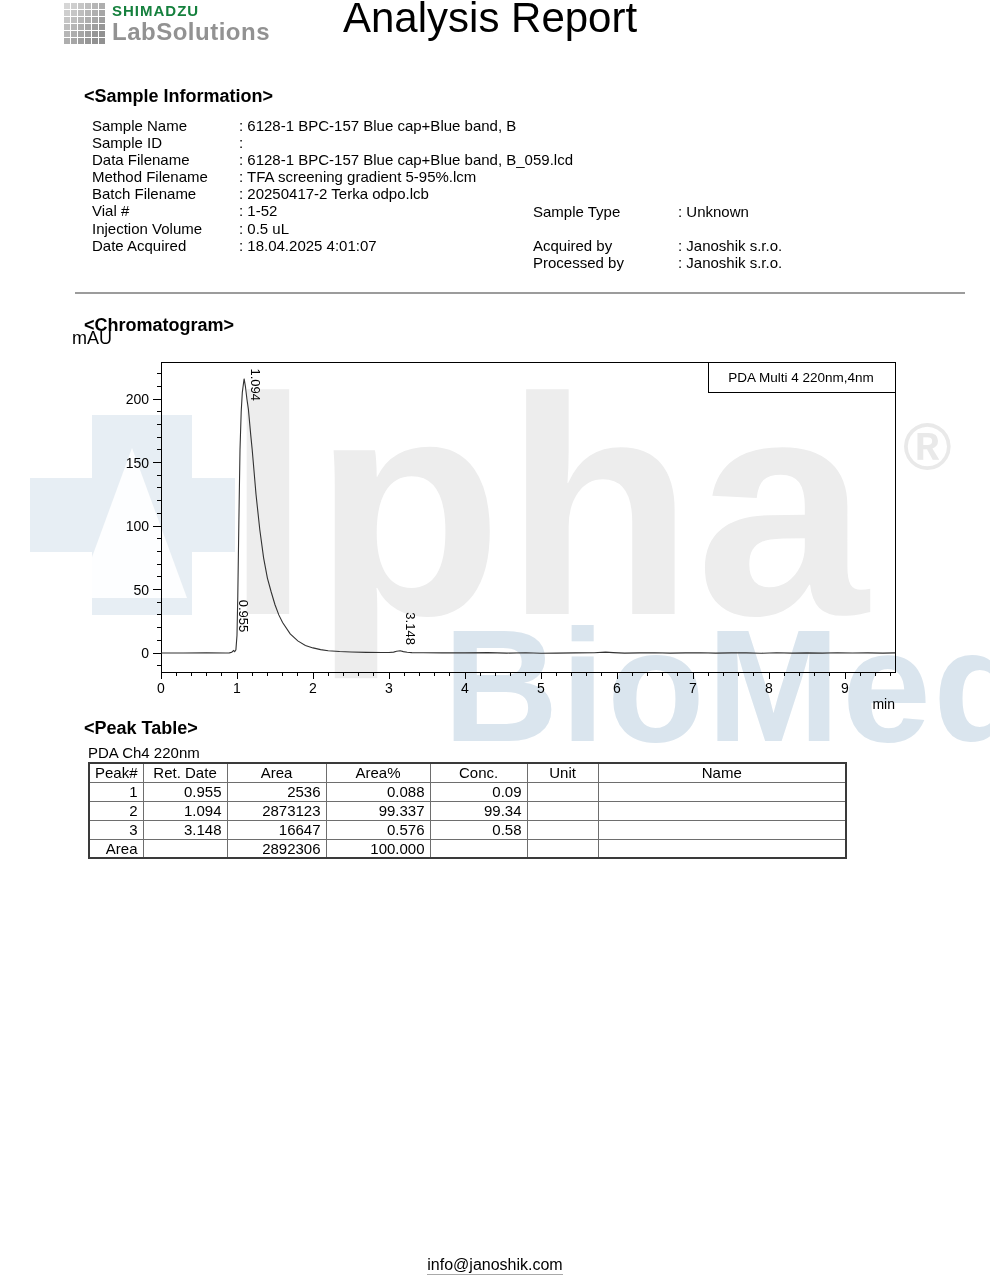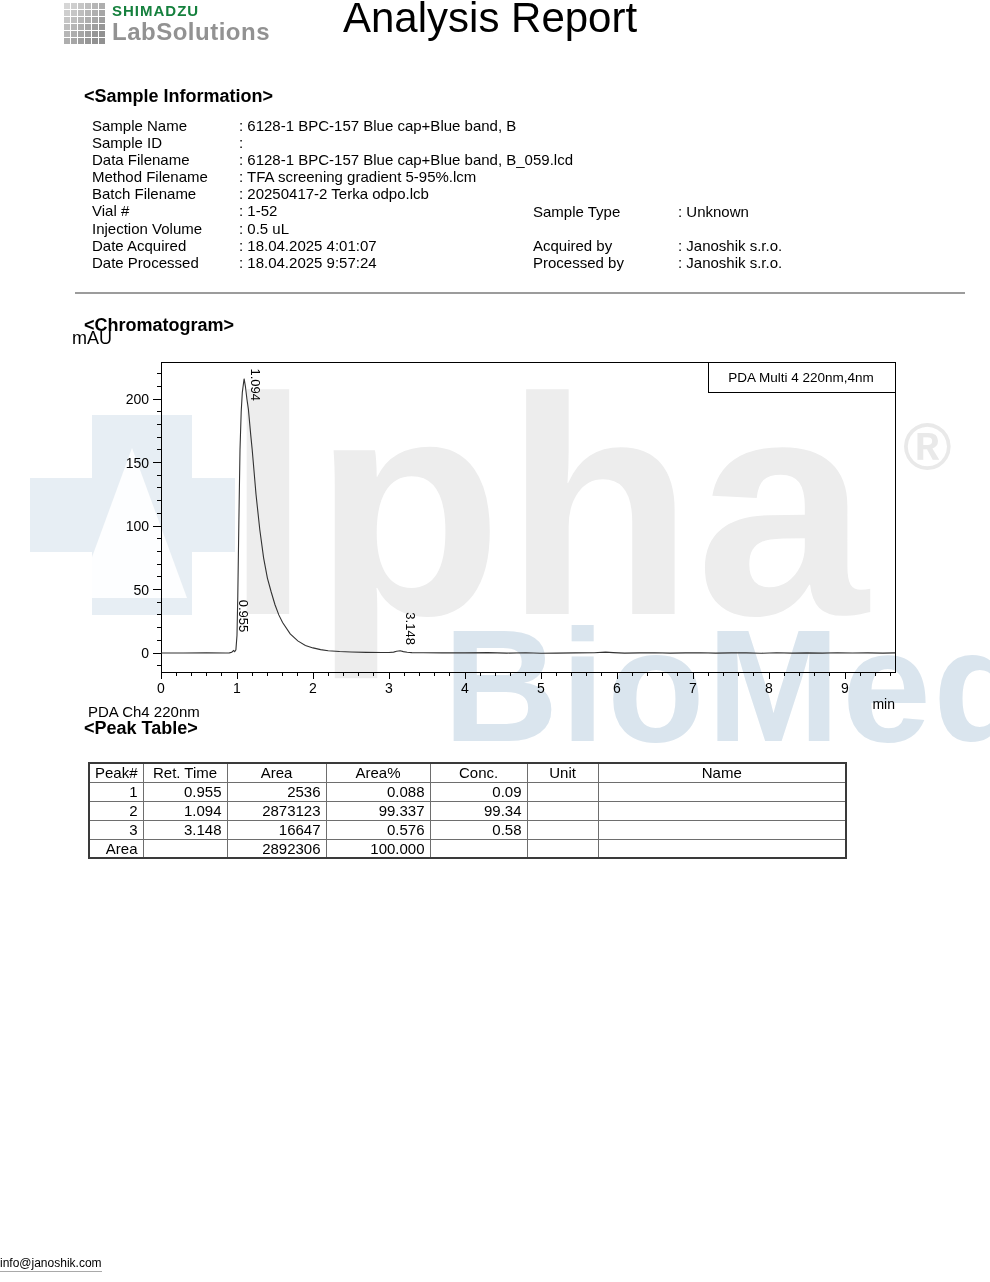--- a/index.html
+++ b/index.html
@@ -41,30 +41,30 @@
   .rule { left:75px; top:292px; width:890px; height:2px; background:#9c9c9c; }
 
   
   .chroma-heading { left:84px; top:315px; }
   .mau-label { left:72px; top:328px; font-size:18px; }
   .chart-svg { position:absolute; left:100px; top:355px; width:890px; height:360px; }
   .chart-svg text { font-family:"Liberation Sans", sans-serif; fill:#000; }
 
   
   .pt-heading { left:84px; top:718px; }
-  .pt-channel { left:88px; top:703px; font-size:15px; white-space:nowrap; }
+  .pt-channel { left:88px; top:744px; font-size:15px; white-space:nowrap; }
   .peak-table { position:absolute; left:88px; top:762px; border-collapse:collapse; table-layout:fixed;
                 font-size:15px; border:2px solid #3a3a3a; }
   .peak-table th, .peak-table td { border:1px solid #6e6e6e; height:19px; padding:0 5px; overflow:hidden; white-space:nowrap; }
   .peak-table th { font-weight:normal; text-align:center; }
   .peak-table td.num { text-align:right; }
   .peak-table td.blank { }
 
   
-  .footer { left:0; top:1256px; width:990px; font-size:12px; }
+  .footer { left:0; top:1256px; width:990px; text-align:center; font-size:16px; }
   .footer-email { border-bottom:1px solid #a9a9a9; padding-bottom:1px; color:#000; text-decoration:none; }
 </style>
 </head>
 <body>
 
 <div class="page">
 
   <div class="watermark">
     <div class="wm-cross-v"></div>
     <div class="wm-cross-h"></div>
@@ -123,21 +123,20 @@
     <div class="abs section-heading si-heading">&lt;Sample Information&gt;</div>
     <div class="abs si-left">
         <div class="si-row"><span class="si-label">Sample Name</span><span class="si-value">: 6128-1 BPC-157 Blue cap+Blue band, B</span></div>
         <div class="si-row"><span class="si-label">Sample ID</span><span class="si-value">: </span></div>
         <div class="si-row"><span class="si-label">Data Filename</span><span class="si-value">: 6128-1 BPC-157 Blue cap+Blue band, B_059.lcd</span></div>
         <div class="si-row"><span class="si-label">Method Filename</span><span class="si-value">: TFA screening gradient 5-95%.lcm</span></div>
         <div class="si-row"><span class="si-label">Batch Filename</span><span class="si-value">: 20250417-2 Terka odpo.lcb</span></div>
         <div class="si-row"><span class="si-label">Vial #</span><span class="si-value">: 1-52</span></div>
         <div class="si-row"><span class="si-label">Injection Volume</span><span class="si-value">: 0.5 uL</span></div>
         <div class="si-row"><span class="si-label">Date Acquired</span><span class="si-value">: 18.04.2025 4:01:07</span></div>
-        <div class="si-row"><span class="si-label">Date Processed</span><span class="si-value">: 18.04.2025 9:57:24</span></div>
       </div>
     <div class="abs si-right">
         <div class="si-row" style="top: 85.5px;"><span class="si-label">Sample Type</span><span class="si-value">: Unknown</span></div>
         <div class="si-row" style="top: 119.7px;"><span class="si-label">Acquired by</span><span class="si-value">: Janoshik s.r.o.</span></div>
         <div class="si-row" style="top: 136.8px;"><span class="si-label">Processed by</span><span class="si-value">: Janoshik s.r.o.</span></div>
       </div>
 
     <div class="abs rule"></div>
 
     <div class="abs section-heading chroma-heading">&lt;Chromatogram&gt;</div>
@@ -240,21 +239,21 @@
         <text x="150.68" y="13.519999999999982" font-size="13" transform="rotate(90 150.68 13.519999999999982)">1.094</text>
         <text x="305.72" y="257.36" font-size="13" transform="rotate(90 305.72 257.36)">3.148</text>
       </svg>
 
     <div class="abs section-heading pt-heading">&lt;Peak Table&gt;</div>
     <div class="abs pt-channel">PDA Ch4 220nm</div>
     <table class="peak-table">
       <thead>
           <tr>
             <th style="width: 49px;">Peak#</th>
-            <th style="width: 84px;">Ret. Time</th>
+            <th style="width: 84px;">Ret. Date</th>
             <th style="width: 99px; margin-left: 16px;">Area</th>
             <th style="width: 104px;">Area%</th>
             <th style="width: 97px;">Conc.</th>
             <th style="width: 71px;">Unit</th>
             <th style="width: 248px;">Name</th>
           </tr>
         </thead>
       <tbody>
           <tr>
             <td class="num">1</td>

